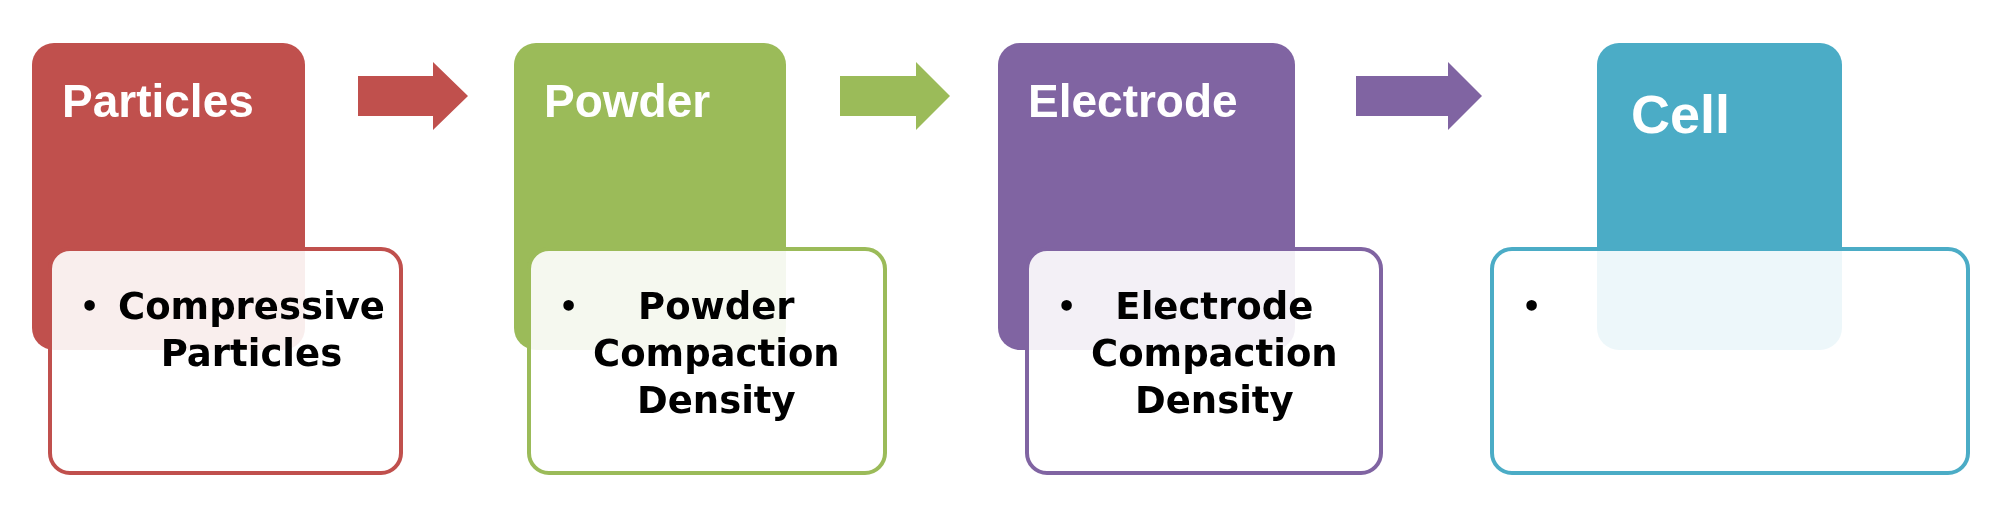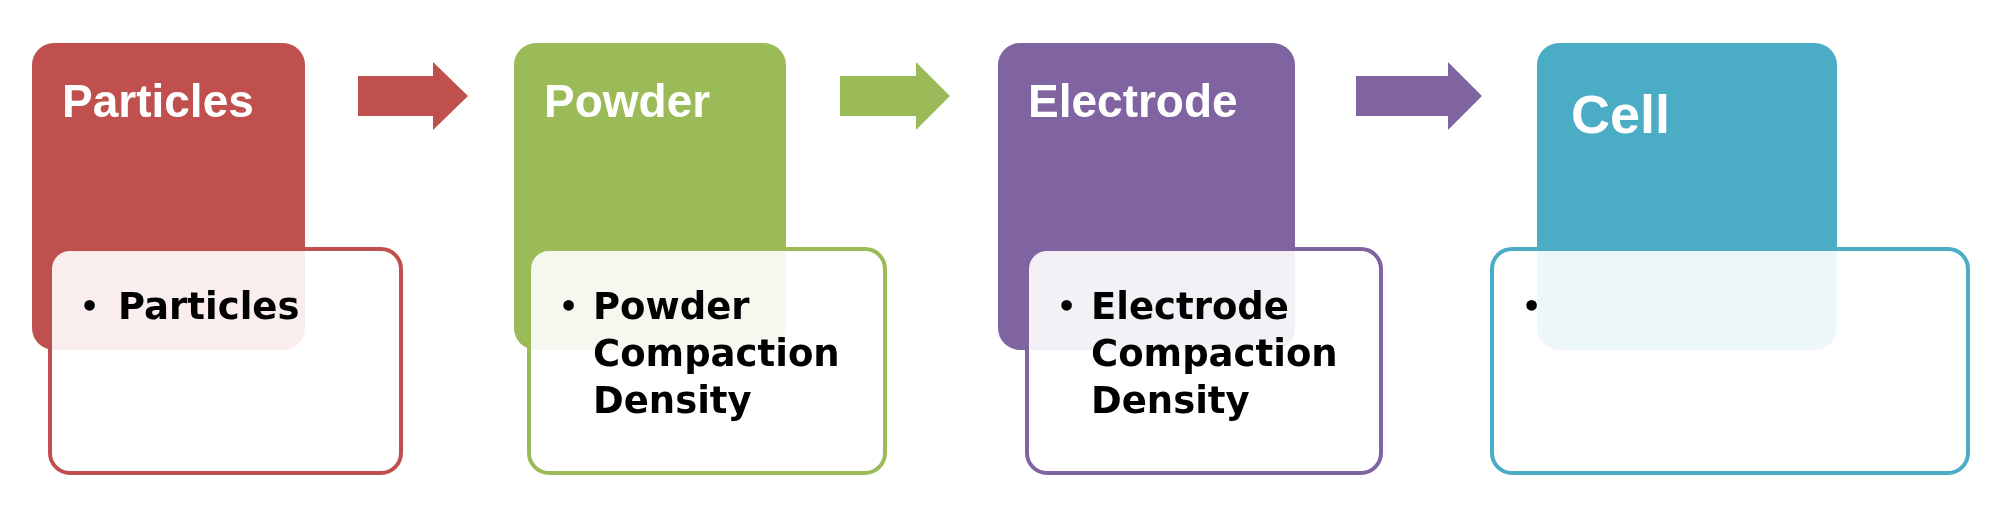--- a/index.html
+++ b/index.html
@@ -1,17 +1,17 @@
 <!DOCTYPE html>
 <html><head>
   <meta charset="utf-8">
   <style>
     html, body { margin: 0; padding: 0; background: #ffffff; }
     body { width: 2000px; height: 513px; position: relative; overflow: hidden; font-family: "Liberation Sans", sans-serif; }
-    .stage { position: absolute; left: 0; top: 0; width: 2000px; height: 513px; }
+    .stage { position: absolute; left: 0; top: 0; width: 2000px; height: 513px; text-align: center; }
     .header-box {
       position: absolute; top: 43px; height: 307px; border-radius: 22px;
       box-sizing: border-box;
     }
     .header-title {
       position: absolute; color: #ffffff; font-weight: bold;
       font-family: "Liberation Sans", sans-serif; font-size: 46px; line-height: 1;
       white-space: nowrap;
     }
     .detail-box {
@@ -32,20 +32,21 @@
 
 <div class="stage">
 
   <div class="header-box" style="left: 32px; width: 273px; background: rgb(192, 80, 77);">
     <span class="header-title" style="left:30px; top:35px;">Particles</span>
   </div>
   <div class="detail-box" style="left: 48px; width: 355px; border-color: rgb(192, 80, 77);">
     <ul class="bullet-list">
       <li class="bullet-item">
         <span class="bullet-dot">•</span>
+        <div>Compressive</div>
         <div>Particles</div>
       </li>
     </ul>
   </div>
 
   <div class="arrow" style="left:358px;">
     <svg viewBox="0 0 110 68" preserveAspectRatio="none">
         <polygon points="0,14 75,14 75,0 110,34 75,68 75,54 0,54" fill="#C0504D"></polygon>
       </svg>
   </div>
@@ -83,21 +84,21 @@
       </li>
     </ul>
   </div>
 
   <div class="arrow" style="left:1356px; width:126px;">
     <svg viewBox="0 0 126 68" preserveAspectRatio="none">
         <polygon points="0,14 92,14 92,0 126,34 92,68 92,54 0,54" fill="#8064A2"></polygon>
       </svg>
   </div>
 
-  <div class="header-box" style="left: 1537px; width: 300px; background: rgb(75, 172, 198);">
+  <div class="header-box" style="left: 1597px; width: 245px; background: rgb(75, 172, 198);">
     <span class="header-title" style="left:34px; top:44px; font-size:54px;">Cell</span>
   </div>
   <div class="detail-box" style="left: 1490px; width: 480px; border-color: rgb(75, 172, 198);">
     <ul class="bullet-list">
       <li class="bullet-item" style="padding-left:62px;">
         <span class="bullet-dot" style="left:28px;">•</span>
       </li>
     </ul>
   </div>
 

